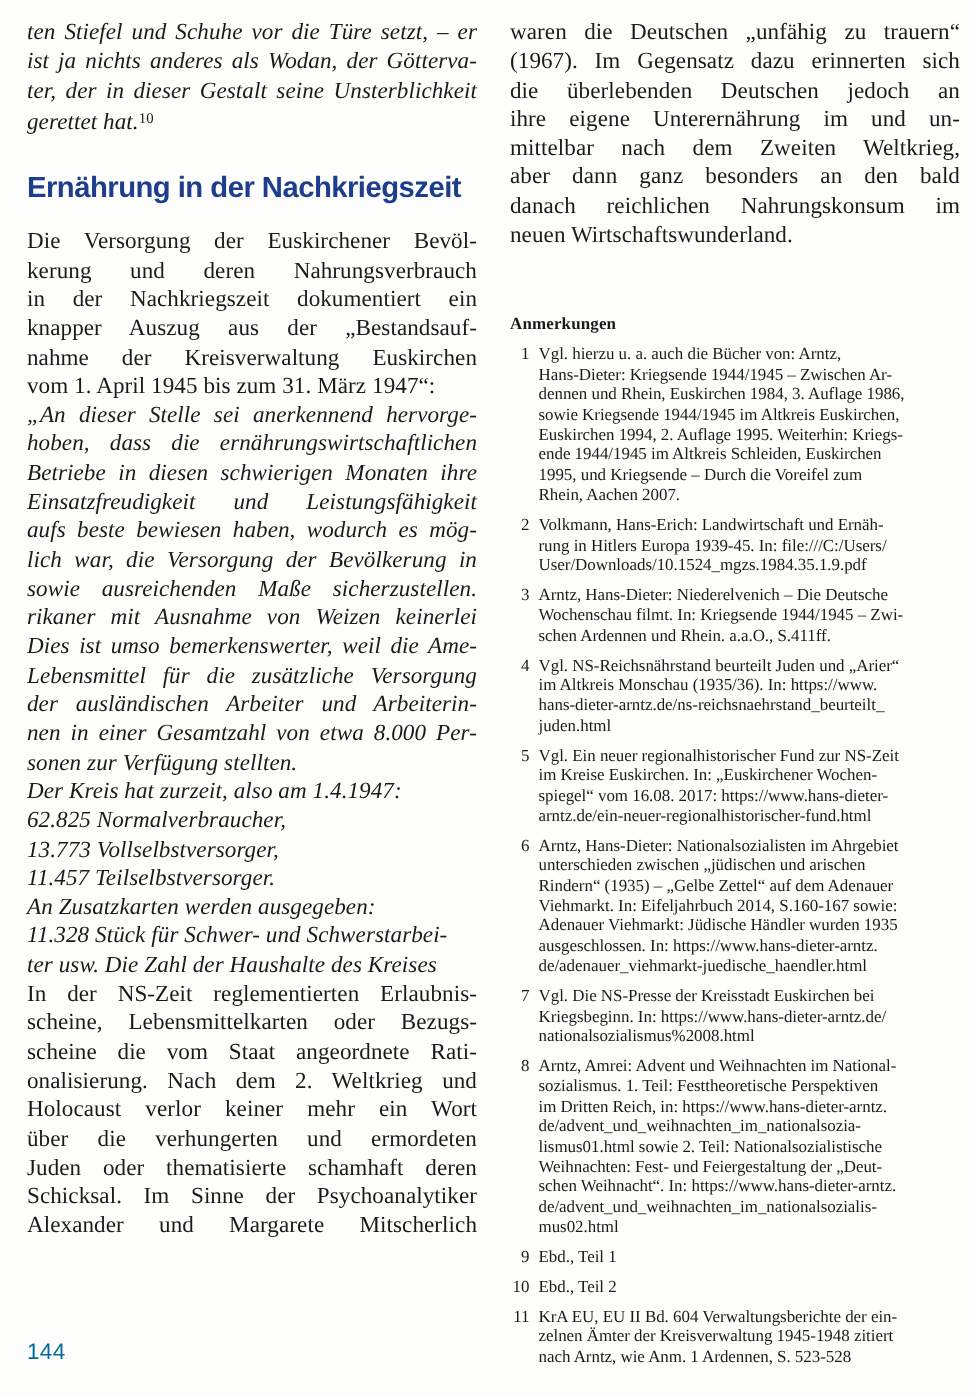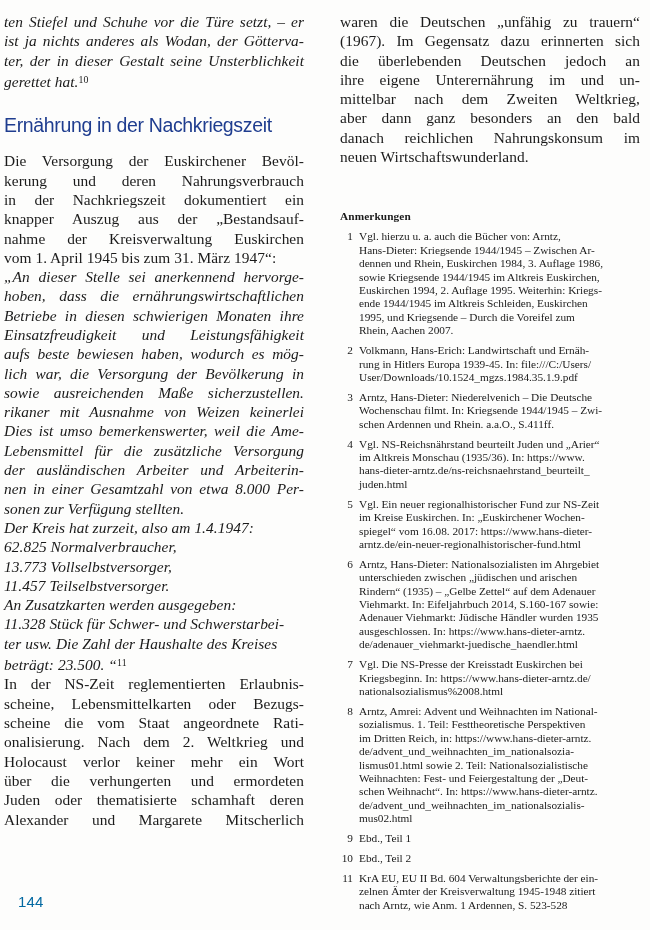--- a/index.html
+++ b/index.html
@@ -14,21 +14,21 @@
     height: 930px;
     background: #fdfdfc;
     overflow: hidden;
     font-family: "Liberation Serif", serif;
     color: #1a1a1a;
   }
 
   
   .col-left {
     position: absolute;
-    left: 4px;
+    left: 18px;
     top: 12px;
     width: 300px;
   }
   .col-right {
     position: absolute;
     left: 340px;
     top: 12px;
     width: 300px;
   }
 
@@ -58,21 +58,21 @@
     white-space: pre;
   }
   .jline.nostretch {
     text-align-last: left;
     text-align: center;
   }
 
   
   .section-heading {
     font-family: "Liberation Sans", sans-serif;
-    font-weight: normal;
+    font-weight: bold;
     font-size: 19.5px;
     line-height: 24px;
     color: #1d3druncated;
     color: #1f3d8f;
     letter-spacing: -0.35px;
     margin: 0;
     white-space: nowrap;
   }
 
   
@@ -170,31 +170,31 @@
     </div>
 
     <div class="body-par italic">
       <span class="jline nostretch">Der Kreis hat zurzeit, also am 1.4.1947:</span>
       <span class="jline nostretch">62.825 Normalverbraucher,</span>
       <span class="jline nostretch">13.773 Vollselbstversorger,</span>
       <span class="jline nostretch">11.457 Teilselbstversorger.</span>
       <span class="jline nostretch">An Zusatzkarten werden ausgegeben:</span>
       <span class="jline nostretch">11.328 Stück für Schwer- und Schwerstarbei-</span>
       <span class="jline nostretch">ter usw. Die Zahl der Haushalte des Kreises</span>
-      <span class="jline nostretch"><span>beträgt: 23.500. “</span><sup class="fn">11</sup></span>
     </div>
 
     <div class="body-par">
       <span class="jline">In der NS-Zeit reglementierten Erlaubnis-</span>
       <span class="jline">scheine, Lebensmittelkarten oder Bezugs-</span>
       <span class="jline">scheine die vom Staat angeordnete Rati-</span>
       <span class="jline">onalisierung. Nach dem 2. Weltkrieg und</span>
       <span class="jline">Holocaust verlor keiner mehr ein Wort</span>
       <span class="jline">über die verhungerten und ermordeten</span>
       <span class="jline">Juden oder thematisierte schamhaft deren</span>
+      <span class="jline">Schicksal. Im Sinne der Psychoanalytiker</span>
       <span class="jline">Alexander und Margarete Mitscherlich</span>
     </div>
 
   </div>
 
   <div class="col-right">
 
     <div class="body-par">
       <span class="jline">waren die Deutschen „unfähig zu trauern“</span>
       <span class="jline">(1967). Im Gegensatz dazu erinnerten sich</span>

